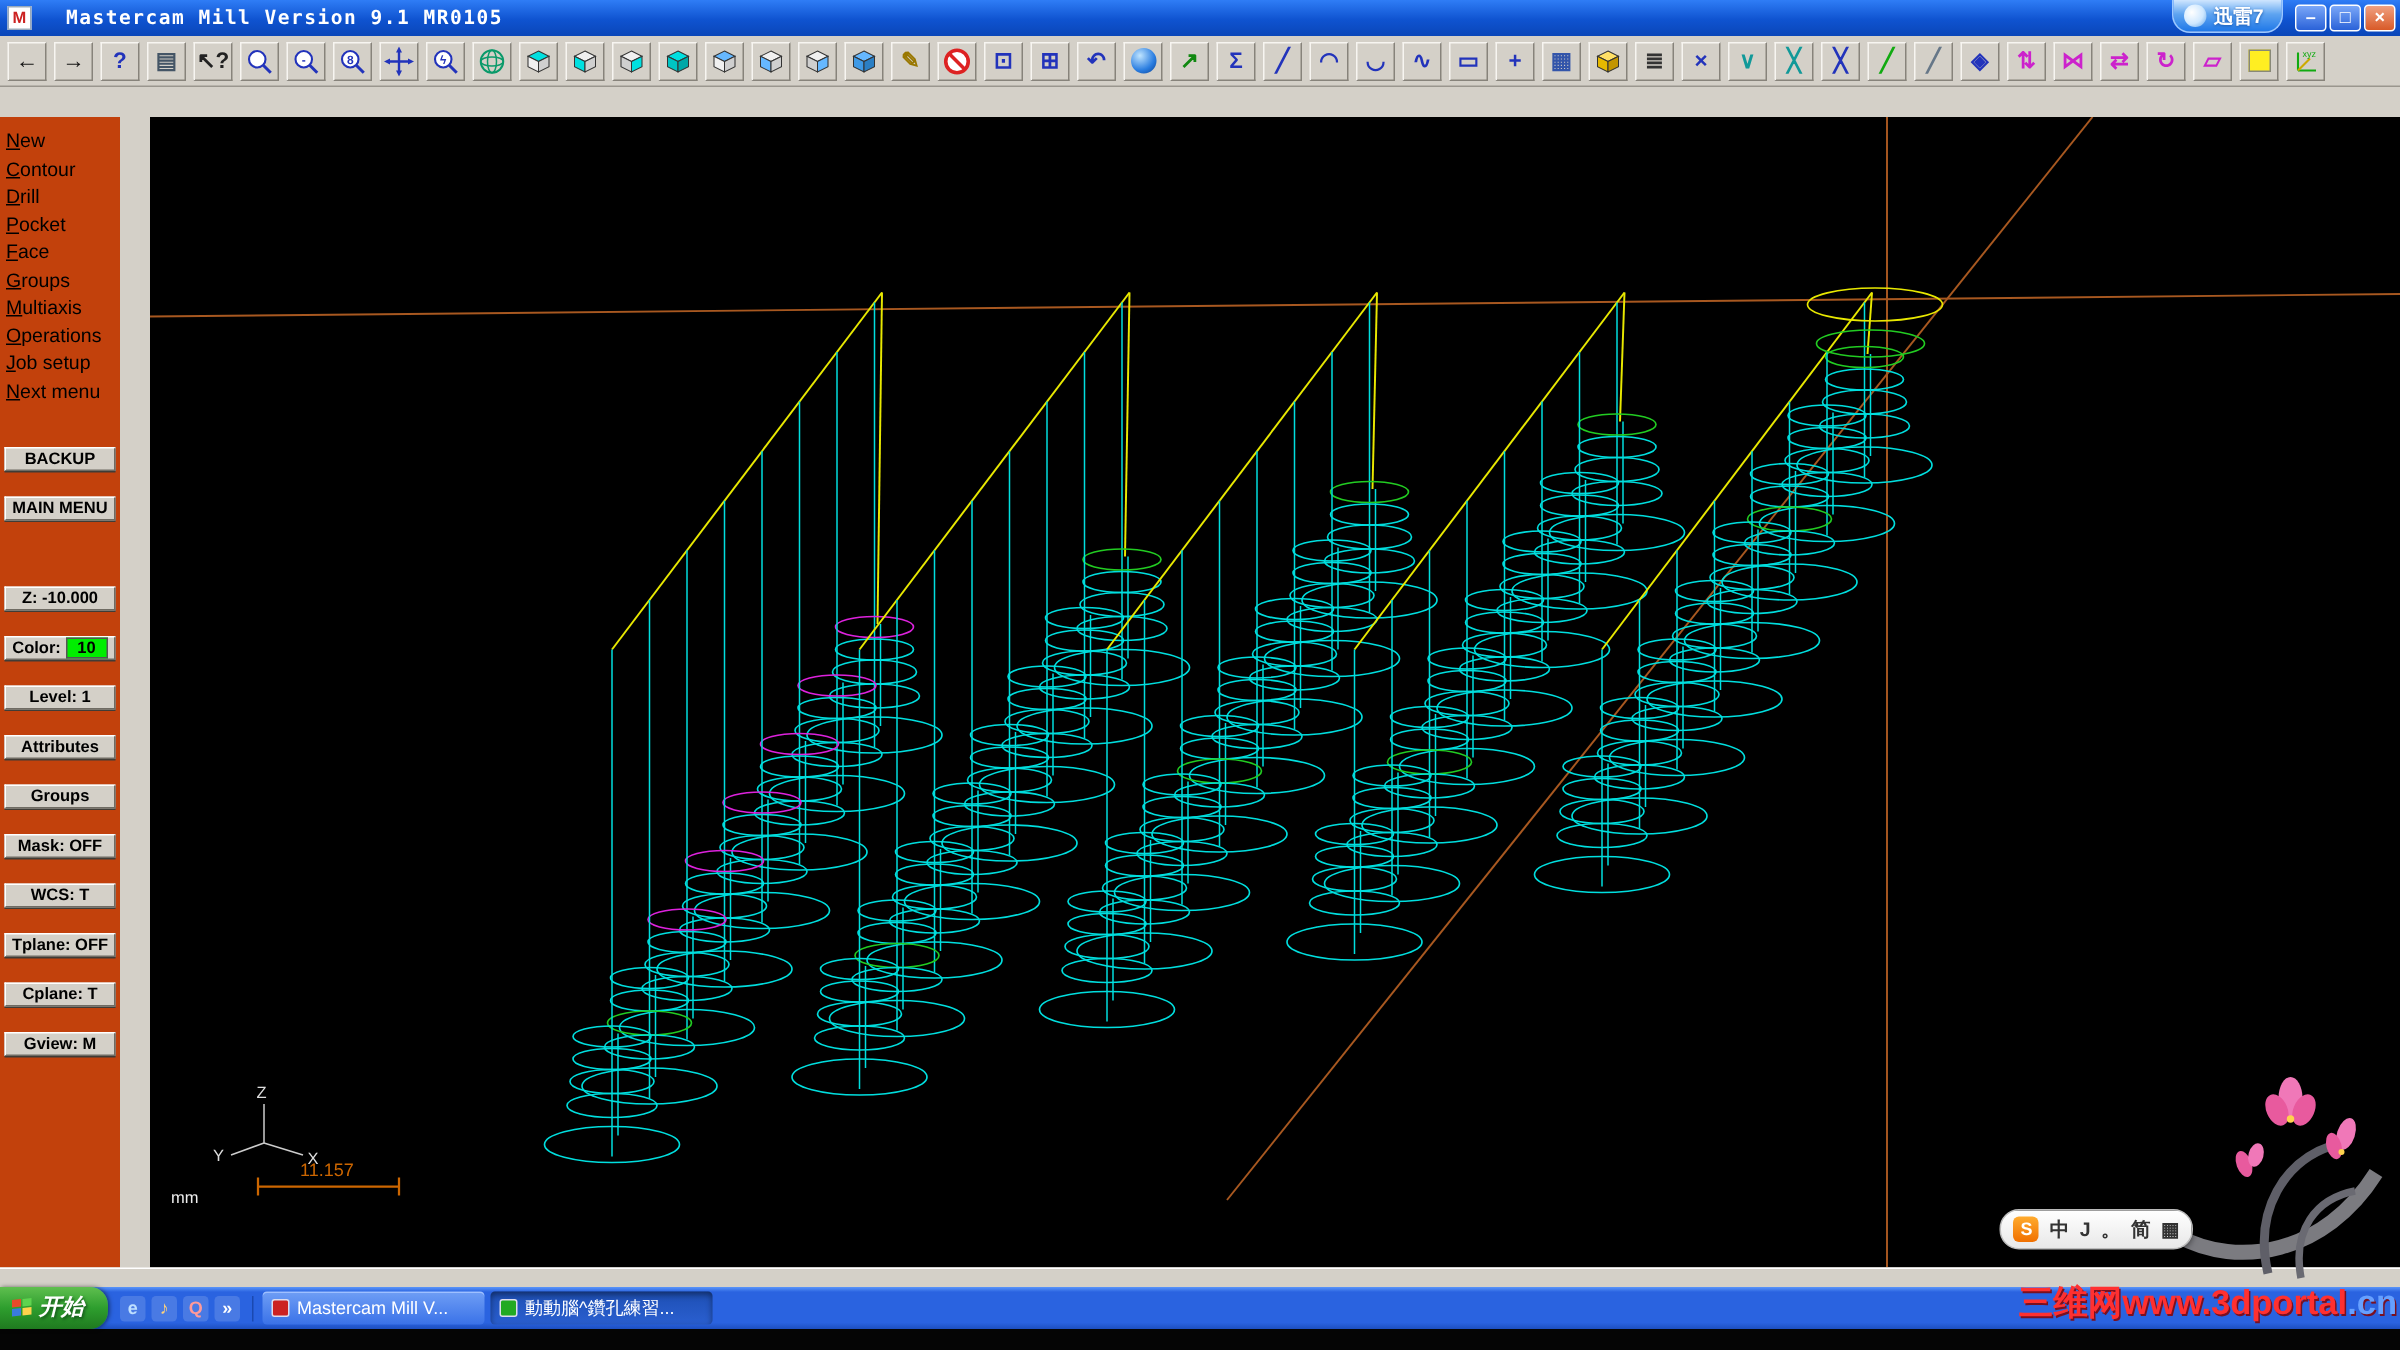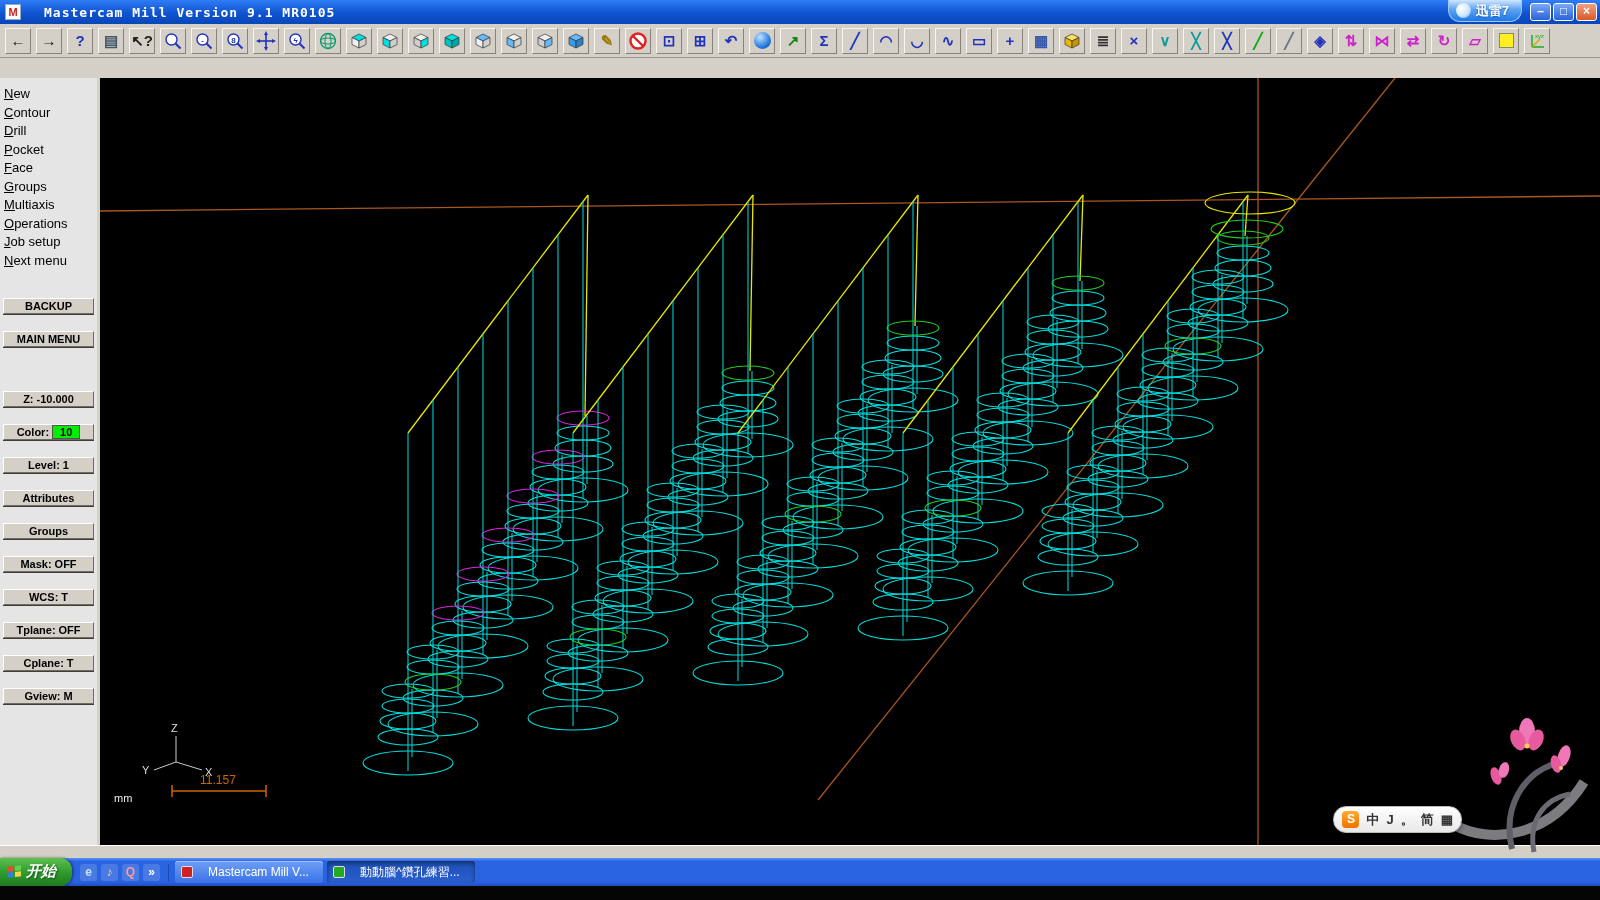--- a/index.html
+++ b/index.html
@@ -38,21 +38,21 @@
   .swatch-ic{width:15px;height:15px;border:1px solid #887}
 
   
   .promptbar{position:absolute;top:58px;left:0;right:0;height:20px;background:#d4d0c8;
     border-bottom:1px solid #9a968e;display:flex;align-items:center;padding:0 6px;z-index:20}
   .prompt-label{font:bold 13px "Liberation Sans",sans-serif;color:#000}
   .coords{margin-left:auto;margin-right:70px;display:flex;gap:20px;
     font:bold 13px "Liberation Sans",sans-serif;color:#000}
 
   
-  .sidebar{position:absolute;top:78px;left:0;width:97px;bottom:55px;background:#e5e5e5;
+  .sidebar{position:absolute;top:78px;left:0;width:80px;bottom:55px;background:#c2410c;
     padding-top:8px;z-index:10}
   .menu-item{height:18.5px;padding-left:4px;font-size:13px;color:#000;cursor:pointer;white-space:nowrap}
   .menu-item::first-letter{text-decoration:underline}
   .sidebar-gap{height:10px}
   .side-btn{margin:17px 3px;height:16px;background:#d4d0c8;
     border-top:1px solid #fff;border-left:1px solid #fff;
     border-right:1px solid #6f6b63;border-bottom:1px solid #6f6b63;
     box-shadow:0 1px 0 #403c36;
     display:flex;align-items:center;justify-content:center;gap:3px;
     font:bold 11px "Liberation Sans",sans-serif;color:#000;cursor:pointer}
@@ -73,21 +73,21 @@
   .start-btn{height:28px;padding:0 16px 1px 8px;display:flex;align-items:center;gap:5px;
     background:linear-gradient(180deg,#5fbf4f 0%,#2e9e2e 50%,#1f7a1f 100%);
     border-radius:0 12px 12px 0;box-shadow:1px 0 3px rgba(0,0,0,.5);cursor:pointer}
   .start-label{color:#fff;font:bold italic 15px "Liberation Sans",sans-serif;text-shadow:1px 1px 2px #14551a}
   .winflag{display:grid;grid-template-columns:6px 6px;grid-gap:1px;transform:skewY(-6deg)}
   .winflag i{width:6px;height:5px;display:block}
   .quicklaunch{display:flex;align-items:center;gap:4px;padding:0 8px;border-right:1px solid #1a49b0}
   .ql{width:17px;height:17px;border-radius:3px;background:rgba(255,255,255,.15);
     font:bold 12px/17px "Liberation Sans",sans-serif;text-align:center;cursor:pointer}
   .tasks{display:flex;gap:4px;padding:0 6px}
-  .task-btn{width:148px;height:22px;border-radius:3px;display:flex;align-items:center;gap:15px;
+  .task-btn{width:148px;height:22px;border-radius:3px;display:flex;align-items:center;gap:5px;
     padding:0 6px;background:linear-gradient(180deg,#6f9ef5,#3a72e8);box-shadow:inset 0 1px 0 #9fc0ff;
     color:#fff;font-size:12px;cursor:pointer;overflow:hidden}
   .task-btn.active{background:linear-gradient(180deg,#1e4fb4,#2a5fd0);box-shadow:inset 0 2px 4px rgba(0,0,0,.45)}
   .task-ic{width:12px;height:12px;flex:0 0 auto;border:1px solid #dde;border-radius:2px}
   .task-lab{white-space:nowrap;overflow:hidden;text-overflow:ellipsis}
 
   
   .ime-bar{position:absolute;right:138px;bottom:67px;height:27px;padding:0 8px;z-index:28;
     background:linear-gradient(180deg,#ffffff,#e8e8e8);border:1px solid #bbb;border-radius:13px;
     display:flex;align-items:center;gap:7px;box-shadow:0 1px 4px rgba(0,0,0,.5)}
@@ -761,14 +761,17 @@
           <span class="task-lab">Mastercam Mill V...</span>
         </div>
         <div class="task-btn active">
           <span class="task-ic" style="background: rgb(34, 170, 34);"></span>
           <span class="task-lab">動動腦^鑽孔練習...</span>
         </div>
       </div>
   </div>
   <div class="bottomband"></div>
 
+  <div class="watermark">
+    <span style="color:#ff3030">三维网</span><span style="color:#ff3030">www.3dportal</span><span style="color:#66a0ff">.cn</span>
+  </div>
 
 </div>
 
 </body></html>

